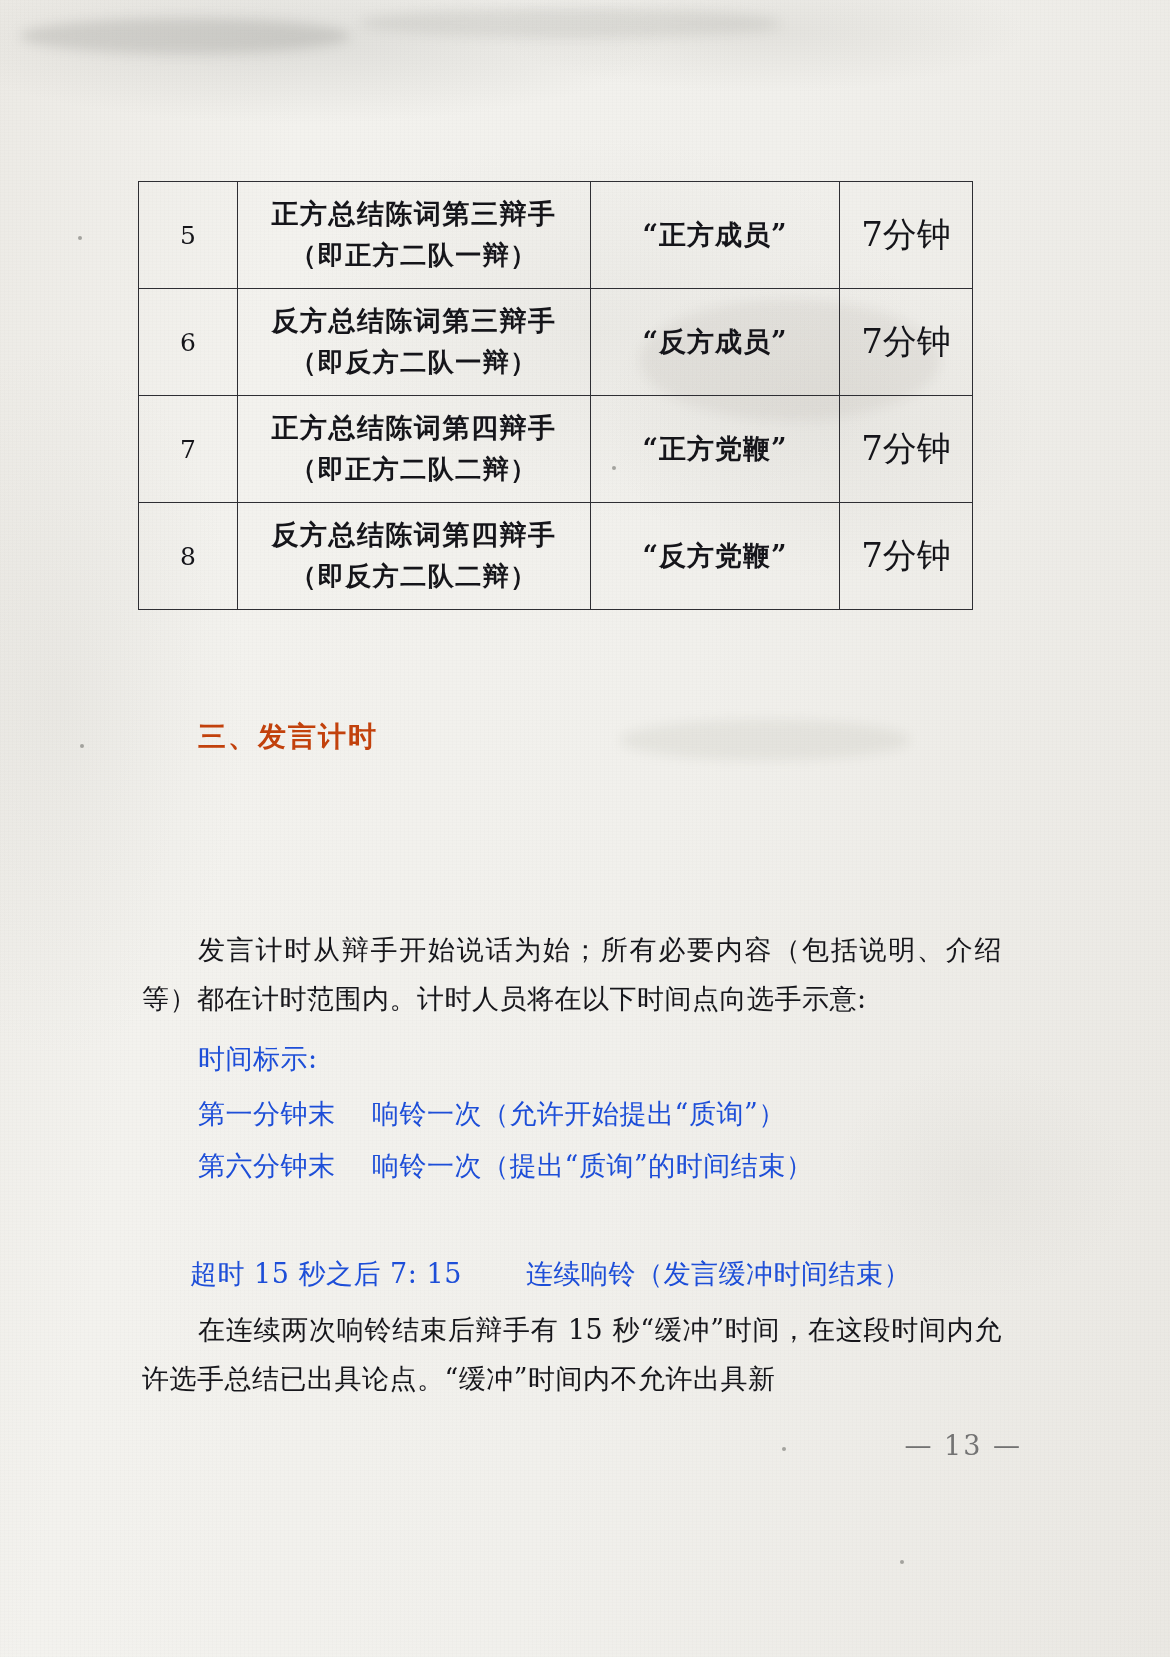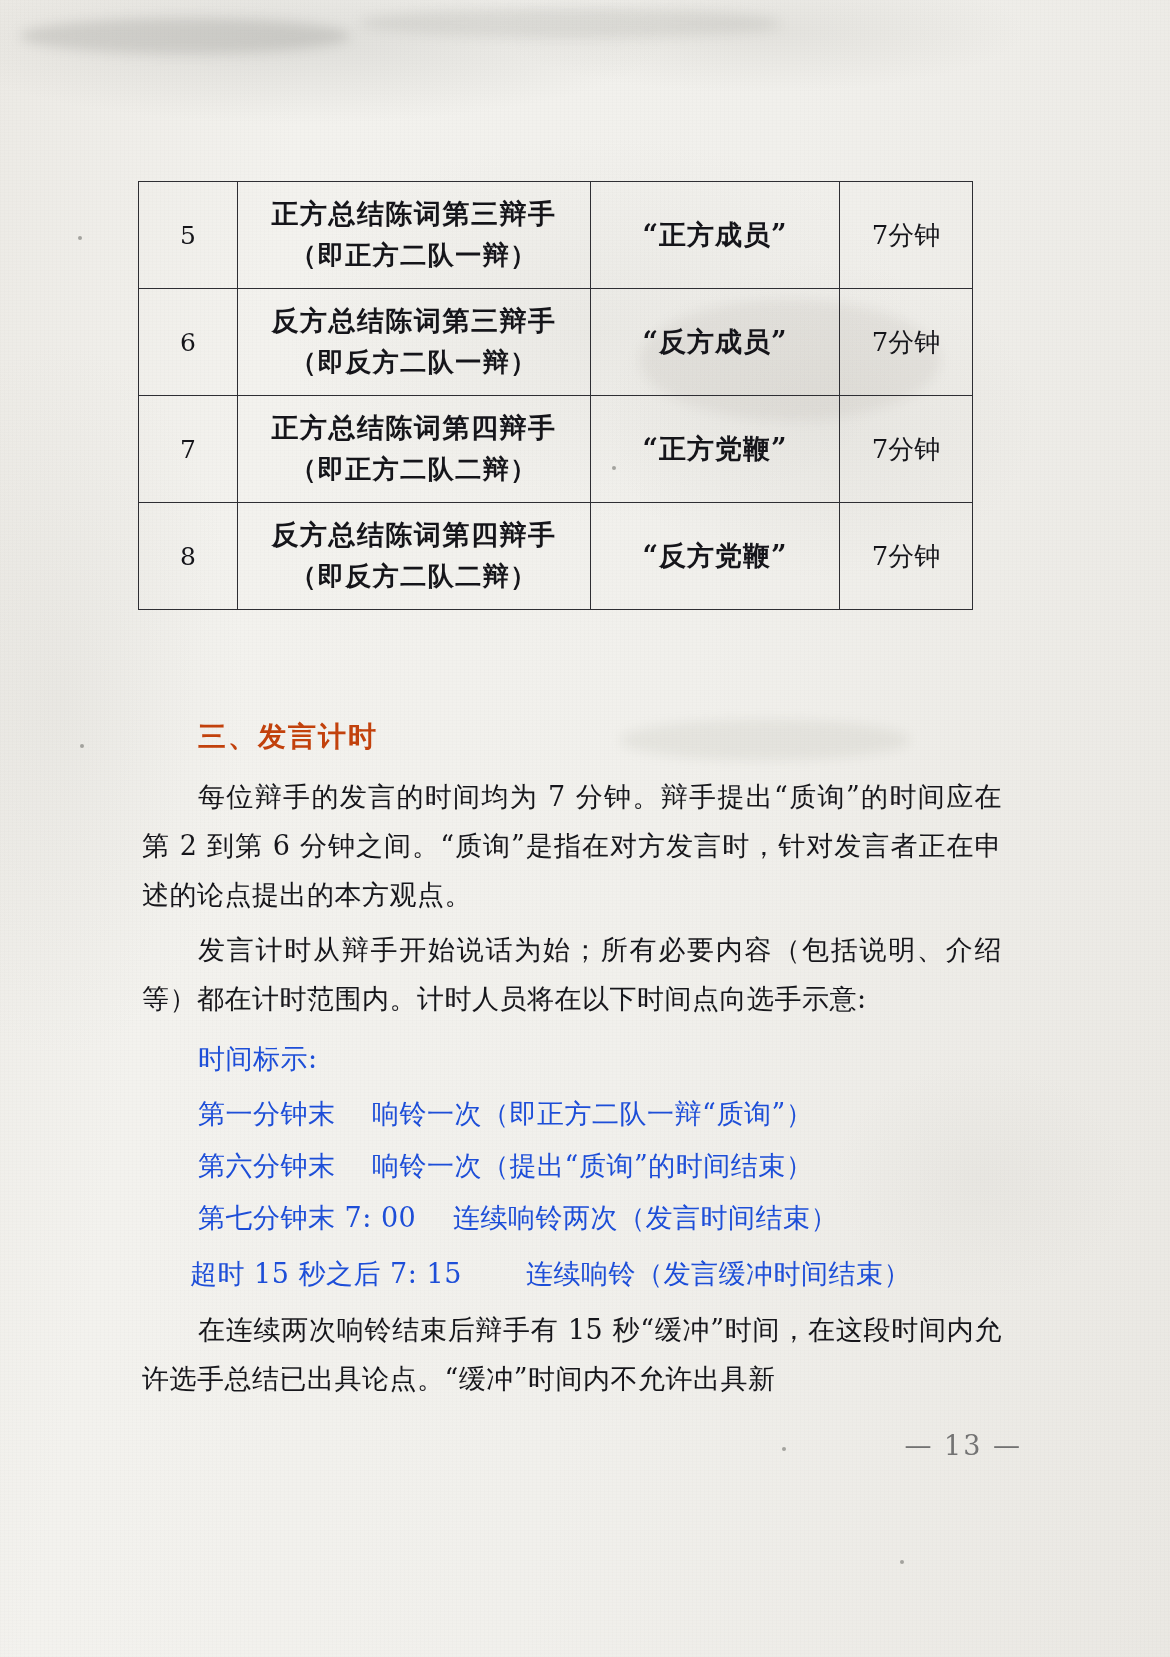--- a/index.html
+++ b/index.html
@@ -61,21 +61,21 @@
   table.debate-table td {
     border: 1.6px solid #2e2e33;
     color: #15151a;
     text-align: center;
     vertical-align: middle;
     font-family: "DejaVu Serif", "Liberation Serif", serif;
   }
   td.col-no { width: 96px; font-size: 25px; }
   td.col-role { width: 340px; padding: 12px 6px; }
   td.col-name { width: 246px; font-size: 27px; font-weight: 600; letter-spacing: 1px;}
-  td.col-time { width: 130px; font-size: 26px; }
+  td.col-time { width: 130px; font-size: 34px; }
   .role-line1 { font-size: 27px; font-weight: 600; letter-spacing: 1.5px; line-height: 1.5; }
   .role-line2 { font-size: 26px; font-weight: 600; letter-spacing: 1.5px; line-height: 1.6; }
 
   
   .section-title {
     position: absolute;
     left: 198px;
     top: 718px;
     font-size: 28px;
     font-weight: 700;
@@ -174,27 +174,25 @@
           <div class="role-line2">（即反方二队二辩）</div>
         </td>
         <td class="col-name">“反方党鞭”</td>
         <td class="col-time">7分钟</td>
       </tr>
     </tbody>
   </table>
 
   <div class="section-title">三、发言计时</div>
 
-  <div class="para indent" style="top:772px;">每位辩手的发言的时间均为 7 分钟。辩手提出“质询”的时间应在第 2 到第 6 分钟之间。“质询”是指在对方发言时，针对发言者正在申述的论点提出的本方观点。</div>
 
   <div class="para indent" style="top:925px;">发言计时从辩手开始说话为始；所有必要内容（包括说明、介绍等）都在计时范围内。计时人员将在以下时间点向选手示意:</div>
 
   <div class="line" style="top:1035px;">时间标示:</div>
 
-  <div class="line" style="top:1090px;">第一分钟末　 响铃一次（即正方二队一辩“质询”）</div>
+  <div class="line" style="top:1090px;">第一分钟末　 响铃一次（允许开始提出“质询”）</div>
   <div class="line" style="top:1142px;">第六分钟末　 响铃一次（提出“质询”的时间结束）</div>
-  <div class="line" style="top:1194px;">第七分钟末 7: 00　 连续响铃两次（发言时间结束）</div>
   <div class="line" style="left:190px;top:1250px;text-align:right;">超时 15 秒之后 7: 15　　 连续响铃（发言缓冲时间结束）</div>
 
   <div class="para indent" style="top:1305px;">在连续两次响铃结束后辩手有 15 秒“缓冲”时间，在这段时间内允许选手总结已出具论点。“缓冲”时间内不允许出具新</div>
 
   <div class="page-number">— 13 —</div>
 </div>
 
 </body></html>

